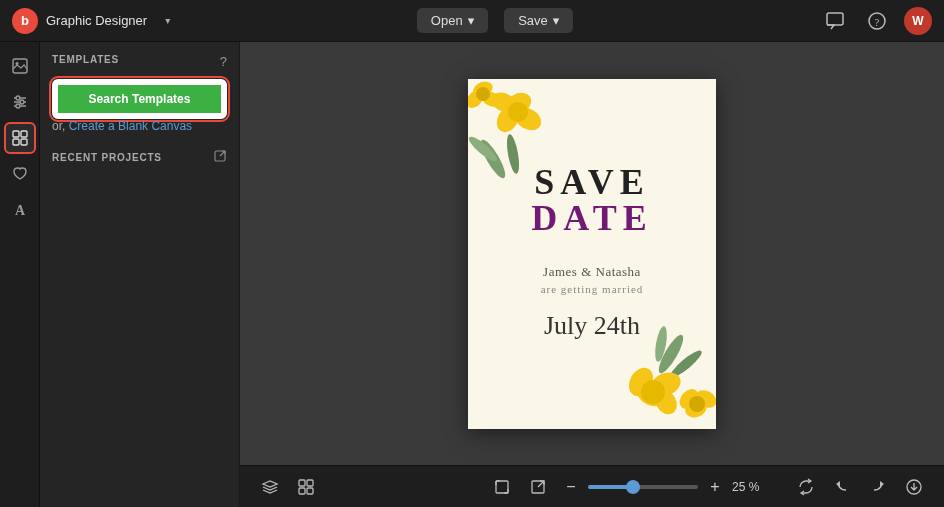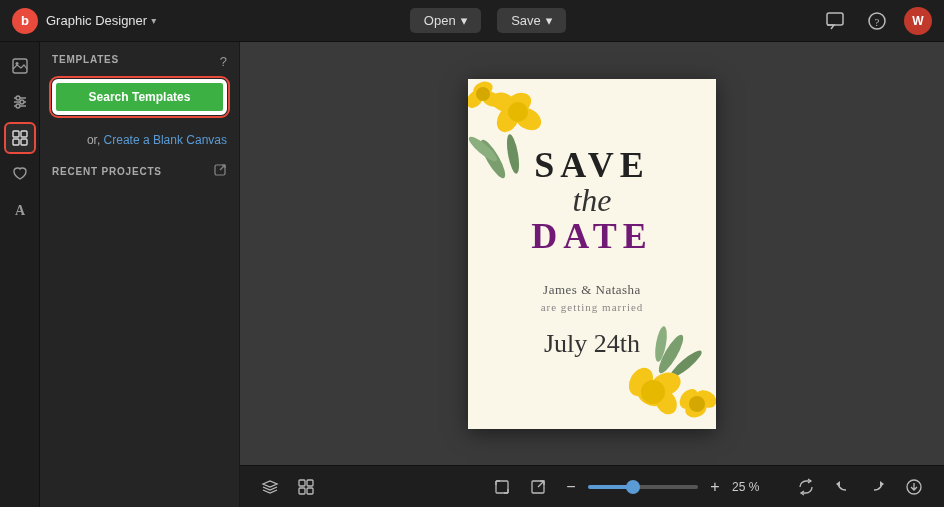--- a/index.html
+++ b/index.html
@@ -35,21 +35,21 @@
       color: white;
       font-size: 13px;
       font-weight: bold;
       flex-shrink: 0;
     }
     .app-title {
       color: #e0e0e0;
       font-size: 13px;
       display: flex;
       align-items: center;
-      gap: 4px;
+      gap: 18px;
       cursor: pointer;
     }
     .app-title-chevron {
       font-size: 10px;
       color: #aaa;
     }
     .topbar-spacer { flex: 1; }
     .topbar-center {
       display: flex;
       align-items: center;
@@ -158,37 +158,37 @@
       letter-spacing: 0.8px;
       text-transform: uppercase;
     }
     .panel-help {
       color: #999;
       font-size: 13px;
       cursor: pointer;
     }
     .search-templates-btn {
       background: #3cb043;
-      border: 4px solid #ffffff;
+      border: 6px solid #ffffff;
       color: white;
       padding: 7px 0;
       border-radius: 6px;
       font-size: 12px;
       font-weight: 600;
       cursor: pointer;
       width: 100%;
       text-align: center;
       outline: 2px solid #e84b3c;
       outline-offset: 1px;
     }
     .create-blank-link {
       color: #5b9bd5;
       font-size: 12px;
-      margin-top: 18px;
-      text-align: right;
+      margin-top: 0;
+      text-align: left;
       cursor: pointer;
     }
     .create-blank-link span.or { color: #aaa; }
     .recent-projects-section {
       margin-top: 16px;
     }
     .recent-header {
       display: flex;
       align-items: center;
       justify-content: space-between;
@@ -518,21 +518,20 @@
 
             <ellipse cx="85" cy="85" rx="11" ry="8" fill="#f5c518" transform="rotate(-20 85 85)"></ellipse>
             <ellipse cx="95" cy="75" rx="11" ry="8" fill="#f5c518" transform="rotate(30 95 75)"></ellipse>
             <ellipse cx="78" cy="75" rx="11" ry="8" fill="#f5c518" transform="rotate(-50 78 75)"></ellipse>
             <circle cx="86" cy="80" r="8" fill="#d4a800"></circle>
           </svg>
         </div>
 
         <div class="card-text">
           <div class="card-save">SAVE</div>
-          <div class="card-the">the</div>
           <div class="card-date">DATE</div>
           <div class="card-names">James &amp; Natasha</div>
           <div class="card-subtitle">are getting married</div>
           <div class="card-date-script">
             <div>July 24th</div>
           </div>
         </div>
       </div>
     </div>
 

